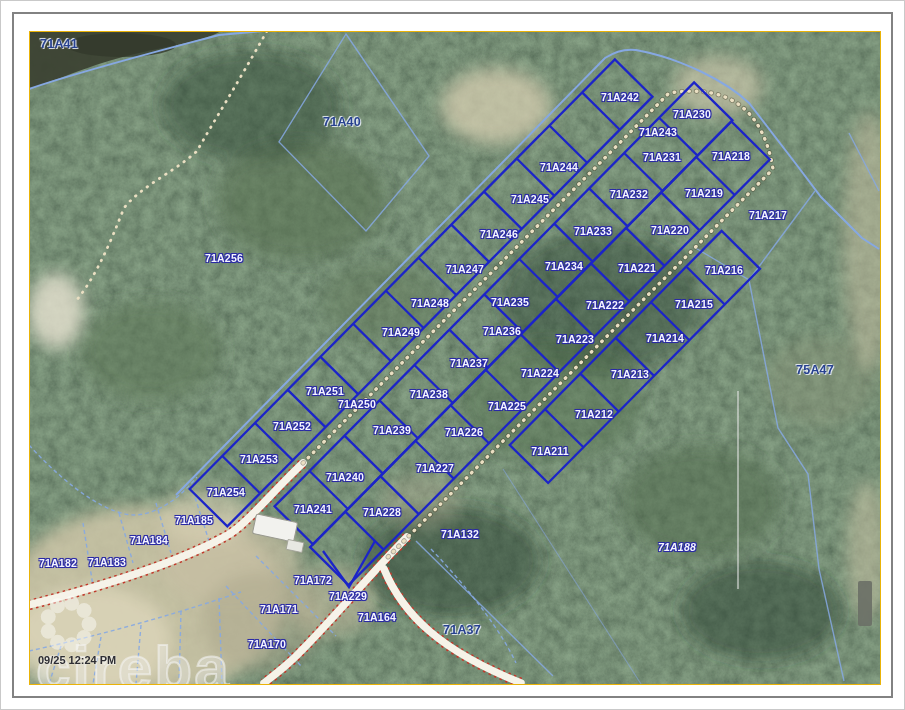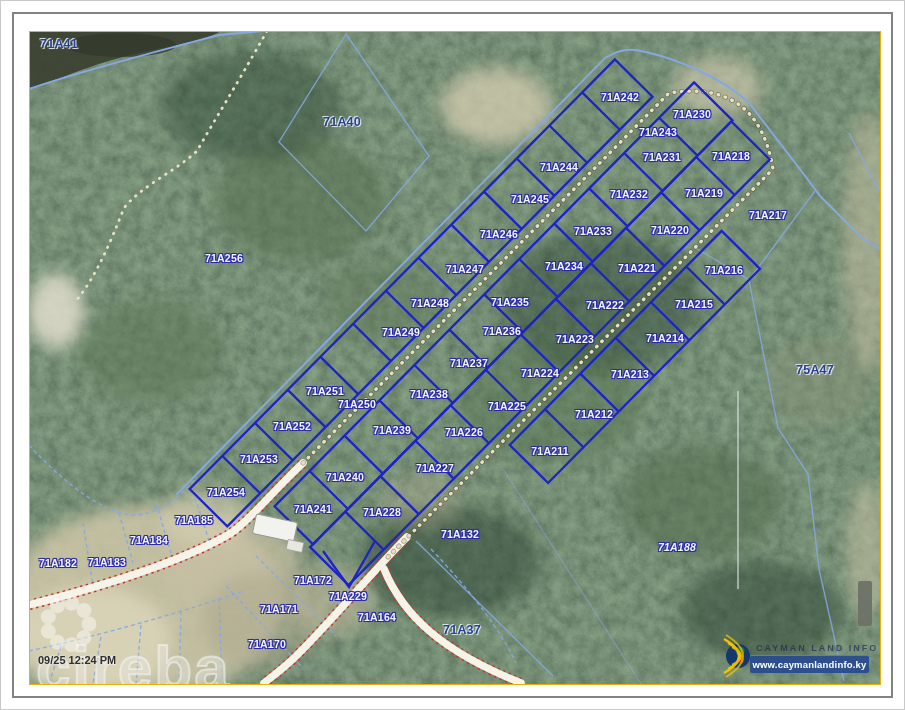--- a/index.html
+++ b/index.html
@@ -248,28 +248,13 @@
       <div class="parcel-label" style="left: 221px; top: 612px; padding-left: 32px;">71A170</div>
       <div class="parcel-label major" style="left: 432px; top: 598px;">71A37</div>
       <div class="parcel-label" style="left: 647px; top: 515px; font-style: italic;">71A188</div>
       <div class="parcel-label major" style="left: 785px; top: 338px;">75A47</div>
     </div>
 
   <div class="wm-text">cireba</div>
 
   <div class="timestamp">09/25 12:24 PM</div>
 
-  <div class="landinfo">
-    <svg width="160" height="55" viewBox="0 0 160 55">
-      <circle cx="18" cy="27" r="12" fill="#13386e"></circle>
-      <circle cx="20" cy="22" r="4.5" fill="#2e7d32" opacity="0.9"></circle>
-      <circle cx="21" cy="31" r="3" fill="#cc2222"></circle>
-      <path d="M4,10 Q34,27 4,44" fill="none" stroke="#f2c400" stroke-width="2.4"></path>
-      <path d="M8,14 Q32,27 8,40" fill="none" stroke="#f2c400" stroke-width="2.2"></path>
-      <path d="M12,18 Q30,27 12,36" fill="none" stroke="#e8b800" stroke-width="2"></path>
-      <path d="M6,6 Q40,27 6,48" fill="none" stroke="#f2c400" stroke-width="2" opacity="0.75"></path>
-    </svg>
-    <div class="title">CAYMAN LAND INFO</div>
-    <div class="webbar">
-      <span>www.caymanlandinfo.ky</span>
-    </div>
-  </div>
 </div>
 
 </body></html>

